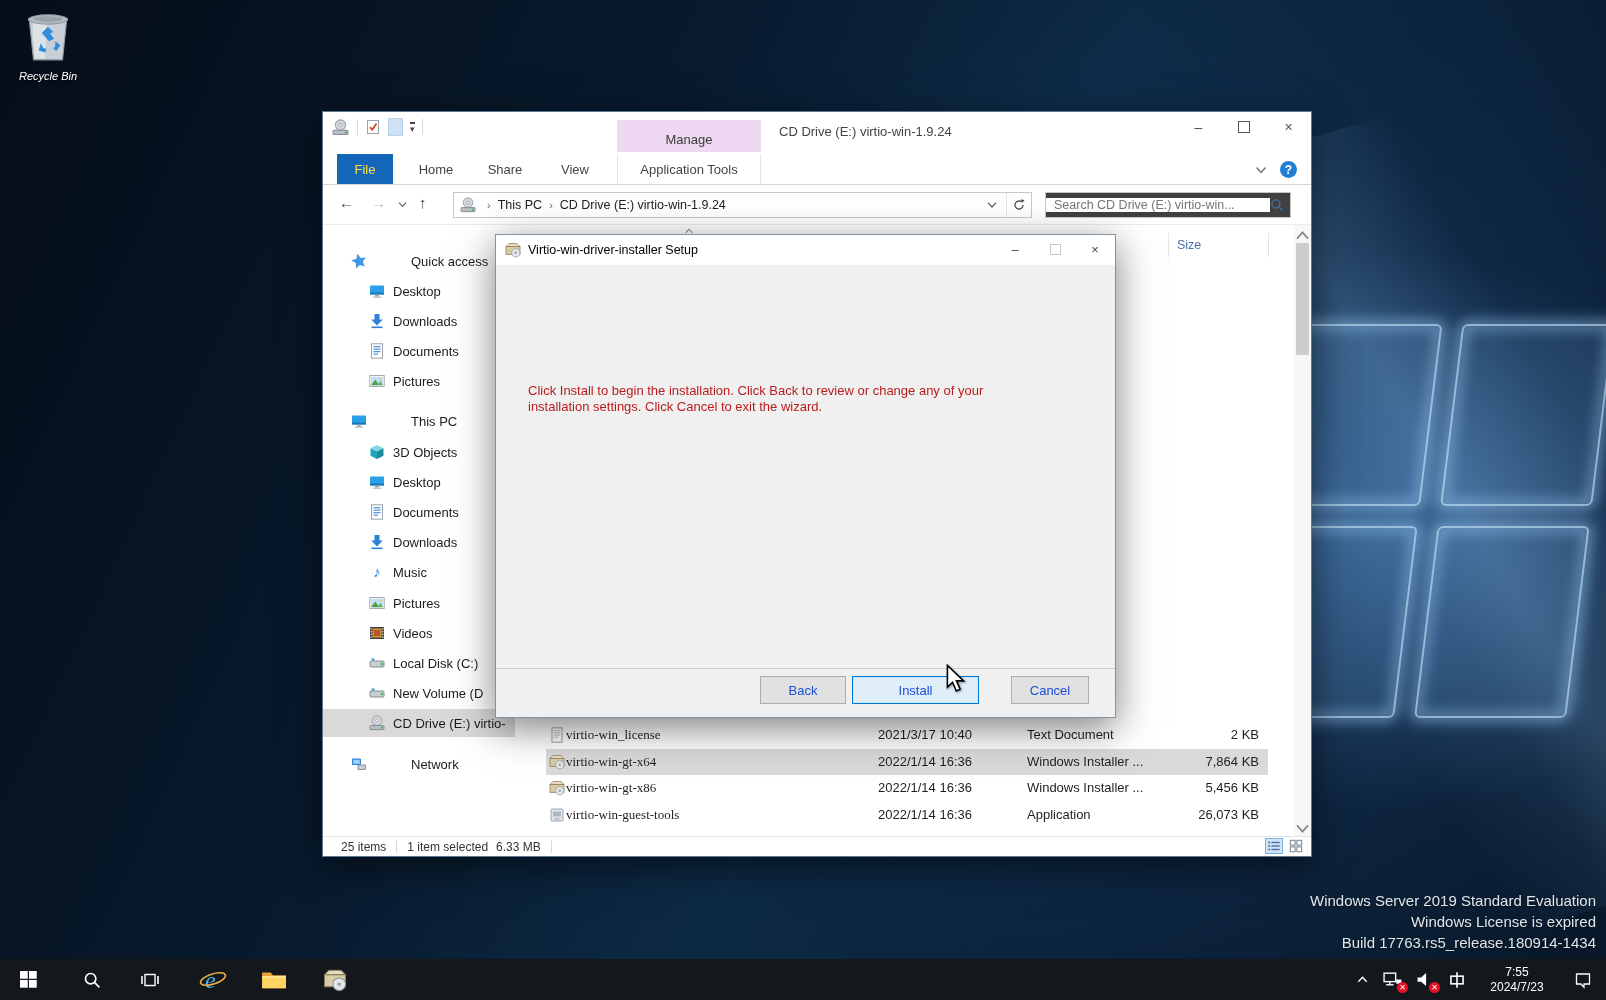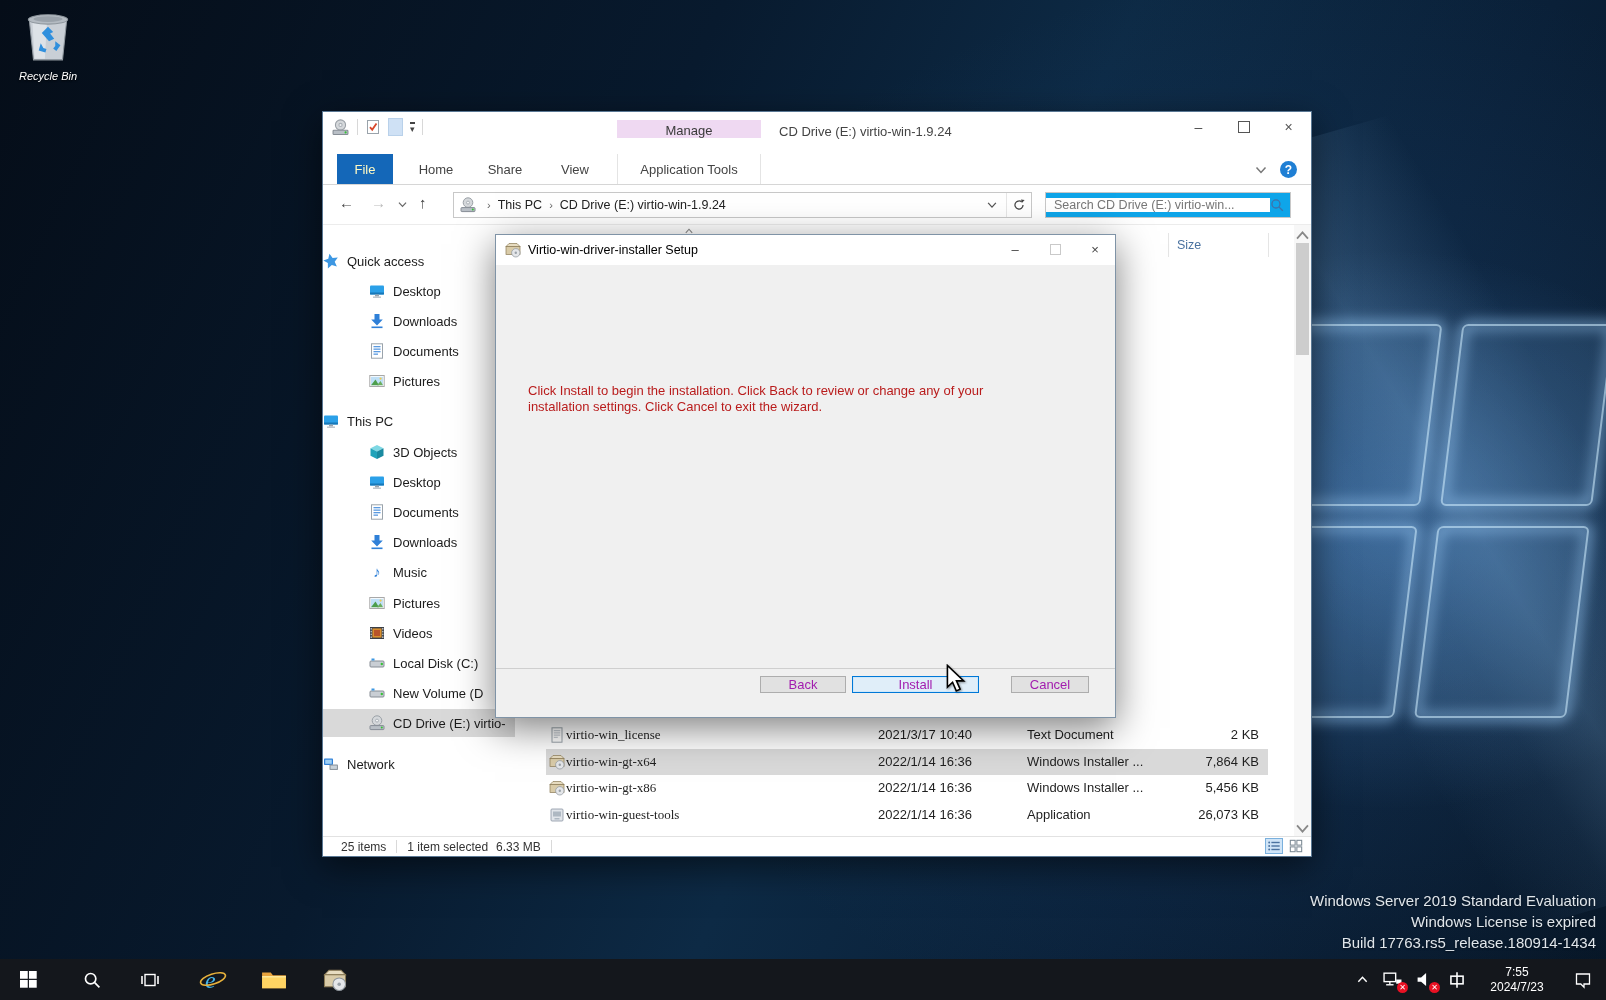--- a/index.html
+++ b/index.html
@@ -24,53 +24,53 @@
     font-size:15px;line-height:21px;text-shadow:0 1px 2px rgba(0,0,0,.5);}
 
   
   .win{position:absolute;left:322px;top:111px;width:988px;height:744px;background:#fff;
     border:1px solid #5a7894;box-shadow:0 10px 34px rgba(0,0,0,.55);z-index:10;}
   .titlebar{position:absolute;left:0;top:0;width:100%;height:42px;background:#fff;}
   .qat{position:absolute;left:8px;top:6px;display:flex;align-items:center;gap:7px;}
   .qat .sep{width:1px;height:16px;background:#d8d8d8;}
   .blankdoc{width:13px;height:16px;background:#cfe1f5;border:1px solid #b9d1ea;}
   .qatdrop{font-size:9px;color:#444;border-top:2px solid #444;line-height:8px;padding-top:1px;}
-  .managetab{position:absolute;left:294px;top:8px;width:144px;height:18px;background:#efd9f2;
-    display:flex;align-items:flex-start;justify-content:center;padding-top:3px;box-sizing:border-box;
+  .managetab{position:absolute;left:294px;top:8px;width:144px;height:32px;background:#efd9f2;
+    display:flex;align-items:flex-start;justify-content:center;padding-top:12px;box-sizing:border-box;
     font-size:13px;color:#3a3a3a;}
   .wintitle{position:absolute;left:456px;top:12px;font-size:13px;color:#444;}
   .ctrls{position:absolute;right:0;top:0;display:flex;}
   .ctrl{width:45px;height:30px;display:flex;align-items:center;justify-content:center;color:#555;font-size:14px;}
   .ctrl .maxbox{width:10px;height:10px;border:1px solid #555;}
 
   .tabrow{position:absolute;left:0;top:42px;width:100%;height:31px;background:#fff;border-bottom:1px solid #d6d6d6;box-sizing:border-box;}
   .tab{position:absolute;top:0;height:30px;display:flex;align-items:center;justify-content:center;font-size:13px;color:#444;}
-  .tab.file{background:#1467b8;color:#fef9c3;}
+  .tab.file{background:#1467b8;color:#fde047;}
   .tab.apptools{border-left:1px solid #e4e4e4;border-right:1px solid #e4e4e4;box-sizing:border-box;}
   .ribext{position:absolute;top:7px;display:flex;align-items:center;gap:12px;right:14px;}
   .helpq{width:17px;height:17px;border-radius:50%;background:#1f7fd4;color:#fff;font-size:12px;font-weight:bold;
     display:flex;align-items:center;justify-content:center;}
 
   .addrrow{position:absolute;left:0;top:73px;width:100%;height:40px;background:#fff;border-bottom:1px solid #ececec;box-sizing:border-box;}
   .navbtn{position:absolute;top:9px;font-size:15px;color:#444;}
   .addrbox{position:absolute;left:130px;top:7px;width:579px;height:26px;border:1px solid #c8c8c8;box-sizing:border-box;
     display:flex;align-items:center;font-size:12.5px;color:#222;background:#fff;}
   .addrbox .crumbsep{color:#666;margin:0 7px;font-size:11px;}
   .addrbox .tail{margin-left:auto;display:flex;align-items:center;}
   .addrdrop{padding:0 8px;color:#555;}
   .refreshbtn{width:24px;height:24px;display:flex;align-items:center;justify-content:center;border-left:1px solid #e6e6e6;}
   .searchbox{position:absolute;left:722px;top:7px;width:246px;height:26px;border:1px solid #c8c8c8;box-sizing:border-box;
-    display:flex;align-items:center;background:#0ea5e9;}
+    display:flex;align-items:center;background:#404040;}
   .searchbox input{flex:1;border:none;outline:none;font-family:inherit;font-size:12.5px;color:#333;padding:0 4px 0 8px;min-width:0;}
   .searchbox input::placeholder{color:#777;}
   .searchbox .mag{flex:none;margin-right:6px;color:#3f71a8;}
 
   .content{position:absolute;left:0;top:113px;width:100%;height:611px;background:#fff;overflow:hidden;}
   .srow{position:absolute;left:0;width:188px;height:28px;display:flex;align-items:center;font-size:13px;color:#1c1c1c;box-sizing:border-box;}
-  .srow.hdr{}
+  .srow.hdr{padding-left:28px;gap:36px;}
   .srow.sub{padding-left:46px;}
   .srow.sel{background:#d9d9d9;width:192px;}
   .si{width:16px;height:16px;margin-right:8px;flex:none;}
 
   .colhdr{position:absolute;left:845px;top:8px;width:101px;height:24px;border-left:1px solid #e5e5e5;border-right:1px solid #e5e5e5;
     box-sizing:border-box;font-size:12.5px;color:#4a72a0;display:flex;align-items:center;padding-left:8px;}
   .sortup{position:absolute;left:360px;top:1px;color:#888;}
 
   .frow{position:absolute;left:223px;width:722px;height:26px;font-size:13px;color:#1f1f1f;}
   .frow.sel{background:#d9d9d9;}
@@ -101,21 +101,21 @@
   .dctrl{width:40px;height:28px;display:flex;align-items:center;justify-content:center;color:#444;font-size:13px;}
   .dctrl .maxbox{width:9px;height:9px;border:1px solid #c9c9c9;}
   .dlg-head{position:absolute;left:0;top:30px;width:100%;height:76px;background:#fff;border-bottom:1px solid #c9c9c9;box-sizing:border-box;}
   .dlg-heading{position:absolute;left:24px;top:24px;font-size:15px;font-weight:bold;color:#000;}
   .brand{position:absolute;left:370px;top:32px;font-size:21px;font-weight:bold;color:#111;letter-spacing:.2px;}
   .flag1{position:absolute;left:520px;top:24px;}
   .flag2{position:absolute;left:486px;top:58px;}
   .tux{position:absolute;left:506px;top:22px;}
   .dlg-body{position:absolute;left:32px;top:148px;width:480px;font-size:13px;color:#b91c1c;line-height:16px;}
   .dlg-btnbar{position:absolute;left:0;top:433px;width:100%;border-top:1px solid #cfcfcf;}
-  .dbtn{position:absolute;top:441px;height:17px;box-sizing:border-box;font-size:13px;color:#a21caf;
+  .dbtn{position:absolute;top:441px;height:28px;box-sizing:border-box;font-size:13px;color:#1d4ed8;
     background:#e1e1e1;border:1px solid #adadad;display:flex;align-items:center;justify-content:center;}
   .dbtn.install{background:#e0eef9;border:1px solid #0078d7;box-shadow:inset 0 0 0 1px #cfe8fa;}
 
   .cursor{position:absolute;left:945px;top:664px;z-index:100;filter:drop-shadow(1px 1px 1px rgba(0,0,0,.4));}
 
   
   .taskbar{position:absolute;left:0;top:959px;width:100%;height:41px;background:#14171c;z-index:90;}
   .tbtn{position:absolute;top:0;width:44px;height:41px;display:flex;align-items:center;justify-content:center;color:#fff;}
   .tray{position:absolute;right:0;top:0;height:41px;display:flex;align-items:center;color:#fff;}
   .trayitem{position:relative;height:41px;display:flex;align-items:center;justify-content:center;}

